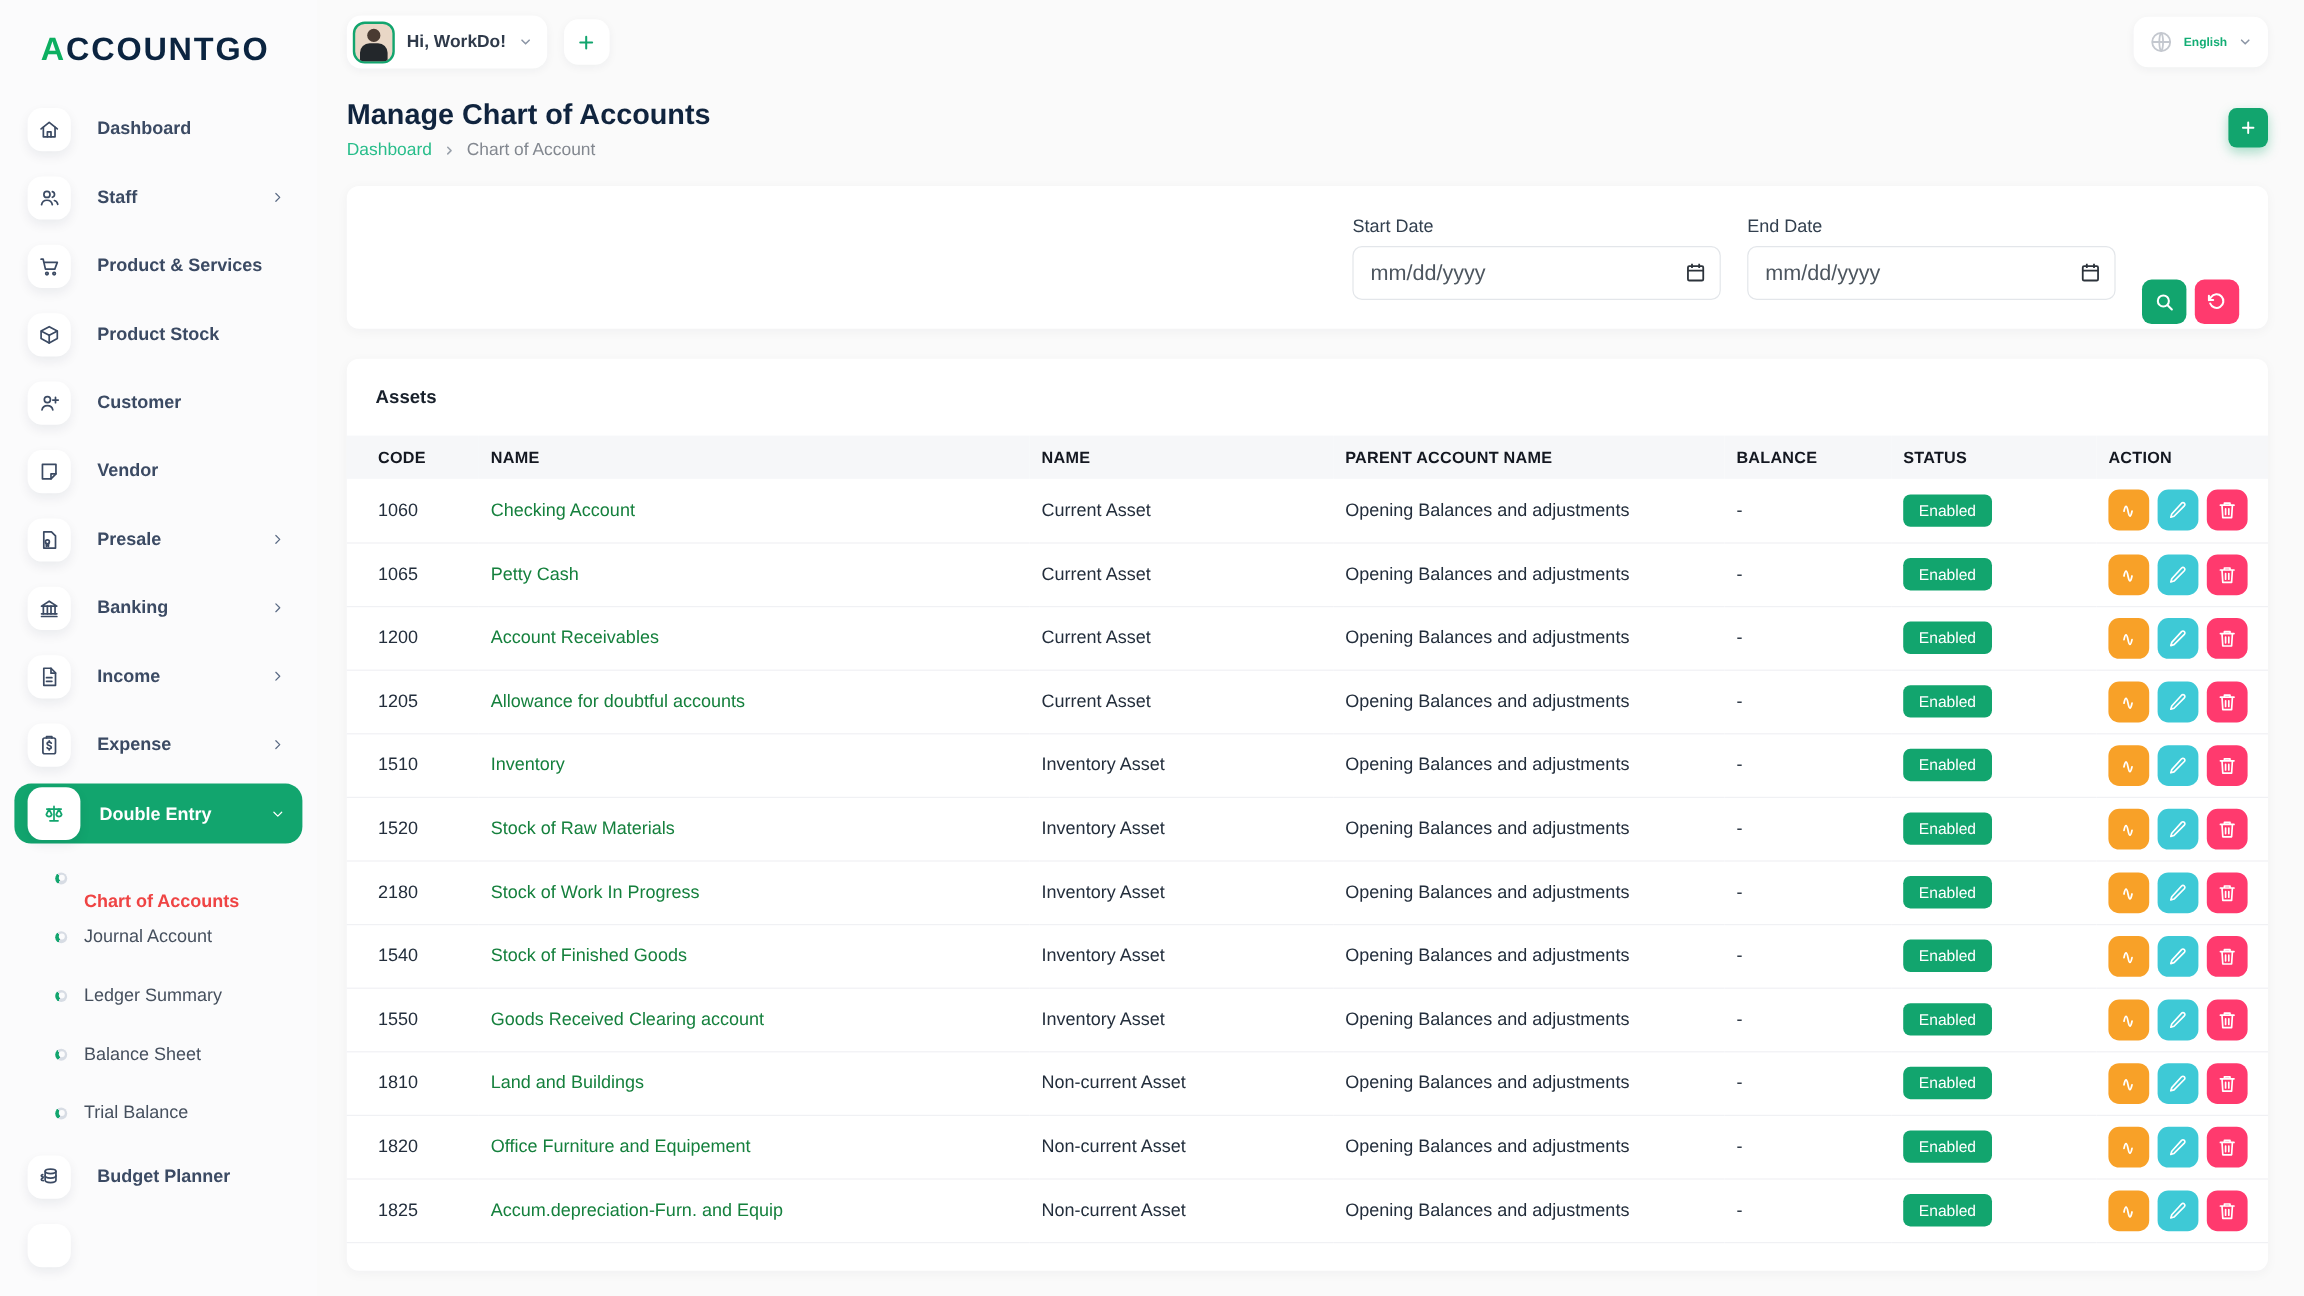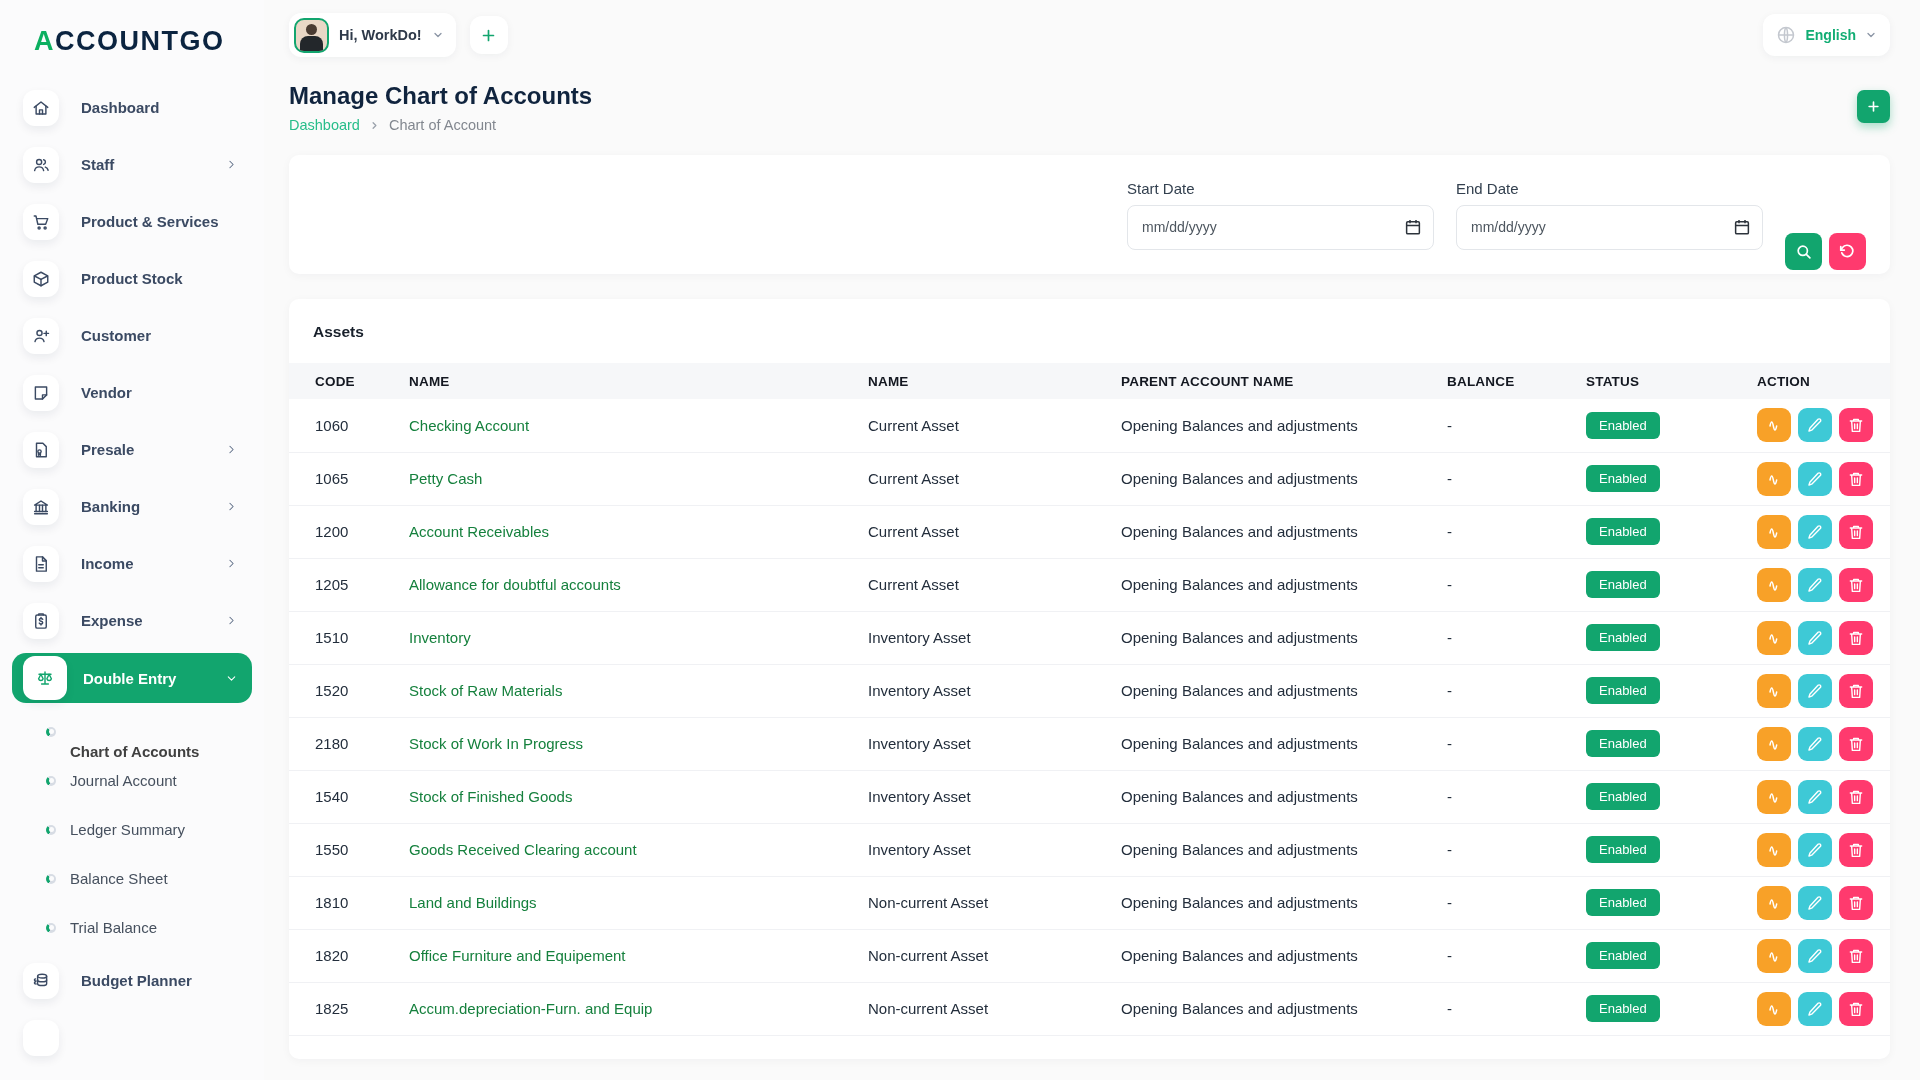--- a/index.html
+++ b/index.html
@@ -28,21 +28,21 @@
   .side-item.active .slabel { color:#ffffff; margin-left:16px; font-weight:700; }
   .side-item.active .chev { color:#ffffff; }
   .sub-item { display:flex; align-items:center; height:49px; padding-left:34px;
     cursor:pointer; }
   .bullet { width:10px; height:10px; border-radius:50%; flex:0 0 10px;
     background:conic-gradient(from 210deg,#12a56e 0 110deg,#d7dce4 110deg 360deg);
     position:relative; }
   .bullet::after { content:""; position:absolute; inset:2.5px; background:#fbfbfc;
     border-radius:50%; }
   .sub-label { margin-left:14px; font-size:15px; font-weight:500; color:#46505e; }
-  .sub-item.active .sub-label { color:#404040; font-weight:700;margin-top:40px; }
+  .sub-item.active .sub-label { color:#ef4444; font-weight:700;margin-top:40px; }
 
   
   .main { margin-left:264px; padding:0 30px 0 25px; }
   .topbar { height:70px; display:flex; align-items:center; }
   .chip { background:#ffffff; border-radius:12px; box-shadow:0 2px 8px rgba(20,30,60,.05);
     display:flex; align-items:center; cursor:pointer; }
   .user-chip { height:44px; padding:0 12px 0 5px; gap:10px; }
   .avatar { width:35px; height:35px; border-radius:10px; border:2px solid #12a56e;
     background:#e9d7c6; position:relative; overflow:hidden; }
   .avatar::before { content:""; position:absolute; left:10px; top:4px; width:11px;
@@ -51,21 +51,21 @@
     height:16px; border-radius:8px 8px 0 0; background:#23272b; }
   .greet { font-size:14.5px; font-weight:600; color:#2f3a4a; }
   .mini-chev { color:#8b95a5; display:flex; }
   .mini-chev svg { width:12px; height:12px; }
   .plus-chip { width:38px; height:38px; margin-left:14px; border-radius:12px;
     justify-content:center; color:#12a56e; }
   .plus-chip svg { width:17px; height:17px; }
   .lang-chip { margin-left:auto; height:42px; padding:0 13px; gap:9px; }
   .globe { color:#c4c8cf; display:flex; }
   .globe svg { width:20px; height:20px; }
-  .lang-label { font-size:14px; font-weight:600; color:#12ad74; }
+  .lang-label { font-size:10px; font-weight:600; color:#12ad74; }
 
   .page-head { display:flex; align-items:flex-start; margin-top:12px; }
   .page-title { font-size:24px; font-weight:600; color:#10243e; }
   .breadcrumb { display:flex; align-items:center; gap:9px; margin-top:7px;
     font-size:14.5px; }
   .crumb-link { color:#27bd8a; cursor:pointer; }
   .crumb-sep { color:#9aa1ab; display:flex; }
   .crumb-sep svg { width:11px; height:11px; }
   .crumb-current { color:#82878f; }
   .add-btn { margin-left:auto; margin-top:8px; width:33px; height:33px; border:none;
@@ -73,21 +73,21 @@
     justify-content:center; cursor:pointer; box-shadow:0 4px 10px rgba(18,165,110,.35); }
   .add-btn svg { width:15px; height:15px; }
 
   .card { background:#ffffff; border-radius:10px; box-shadow:0 2px 10px rgba(20,30,60,.04); }
   .filter-card { margin-top:22px; height:119px; display:flex; align-items:center;
     justify-content:flex-end; padding:0 24px; gap:22px; }
   .fgroup { display:flex; flex-direction:column; gap:8px; }
   .flabel { font-size:15px; font-weight:500; color:#33404f; }
   .dinput { position:relative; width:307px; }
   .dinput input { width:100%; height:45px; border:1px solid #e3e6ea; border-radius:8px;
-    padding:0 40px 0 14px; font-size:14px; color:#0f766e; outline:none;
+    padding:0 40px 0 14px; font-size:18px; color:#0f766e; outline:none;
     font-family:inherit; background:#fff; }
   .dinput input::placeholder { color:#4d565f; opacity:1; }
   .cal-ico { position:absolute; right:12px; top:13px; color:#2c333b; pointer-events:none; }
   .cal-ico svg { width:18px; height:18px; }
   .fbtns { display:flex; gap:7px; align-self:flex-end; margin-bottom:4px; }
   .sq-btn { width:37px; height:37px; border:none; border-radius:8px; color:#fff;
     display:flex; align-items:center; justify-content:center; cursor:pointer; }
   .sq-btn svg { width:17px; height:17px; }
   .btn-green { background:#12a56e; }
   .btn-pink { background:#ff3a6e; }

